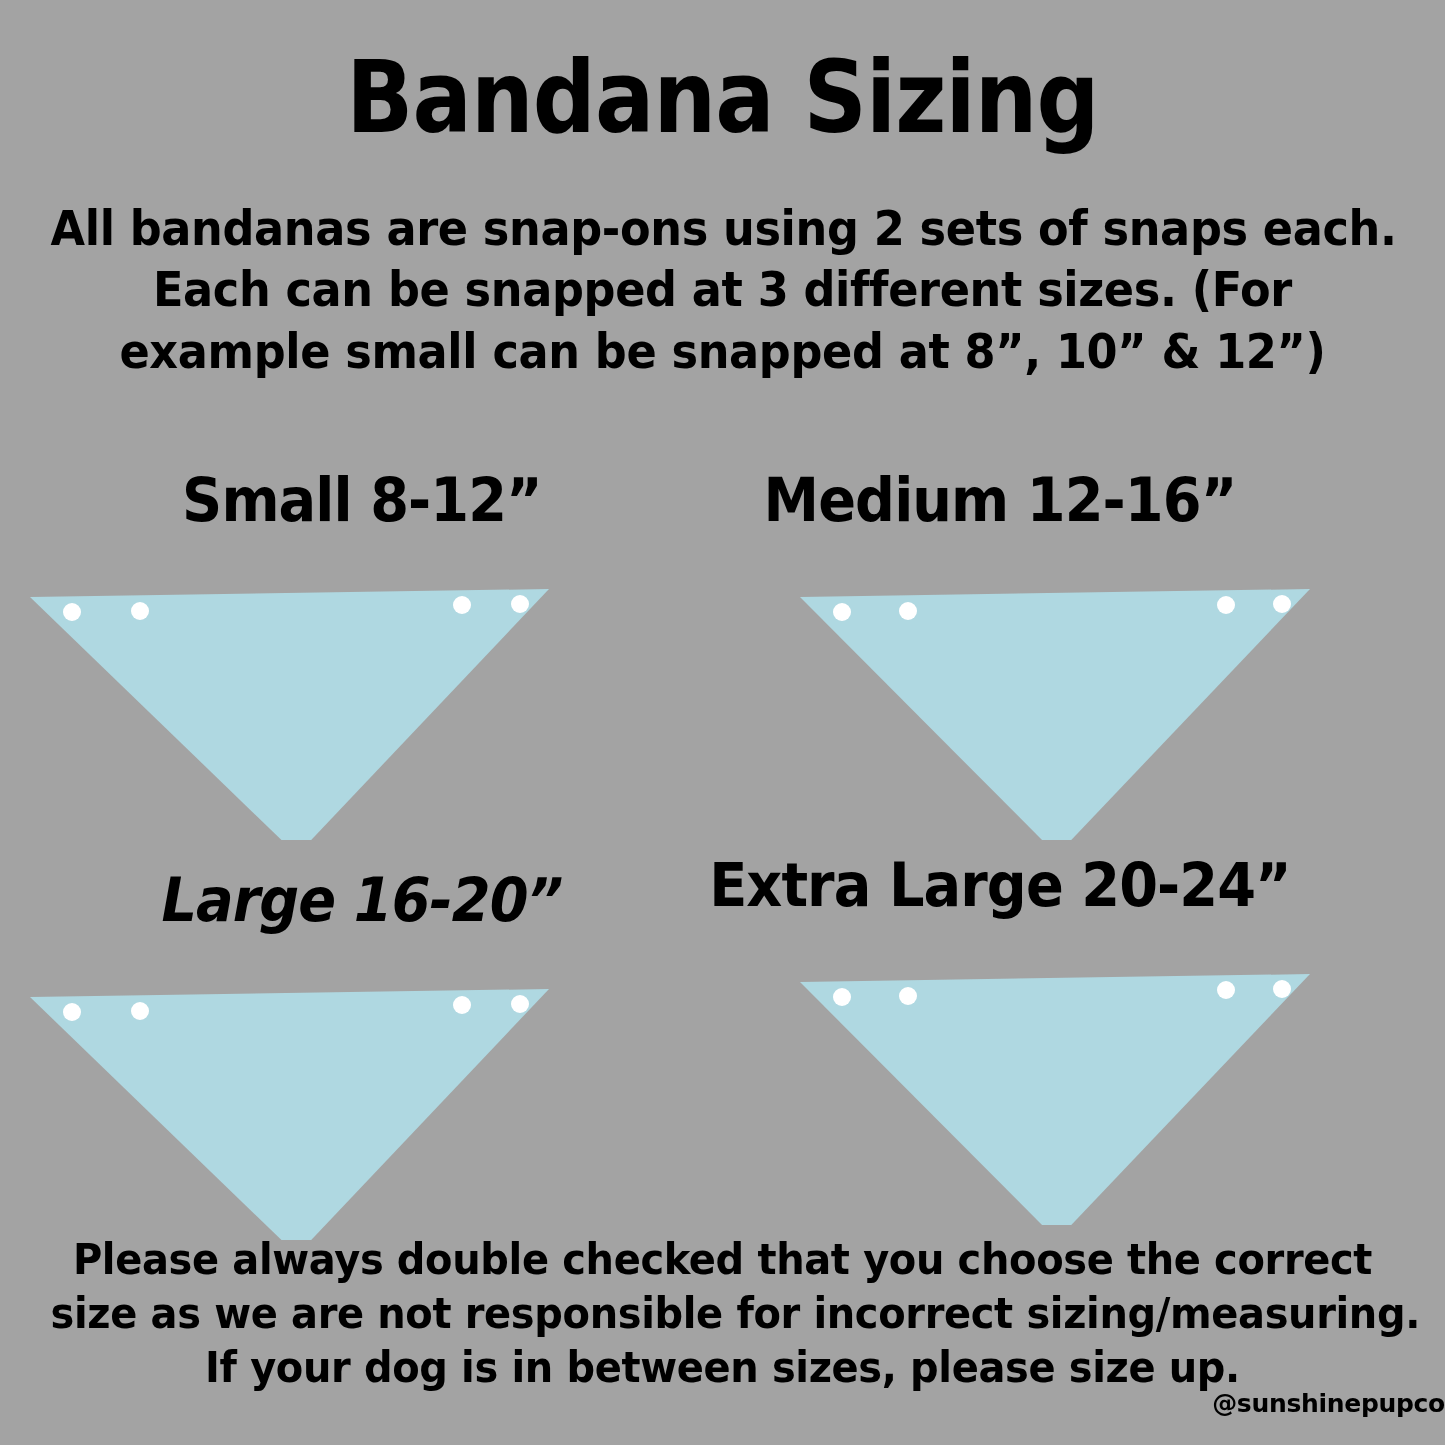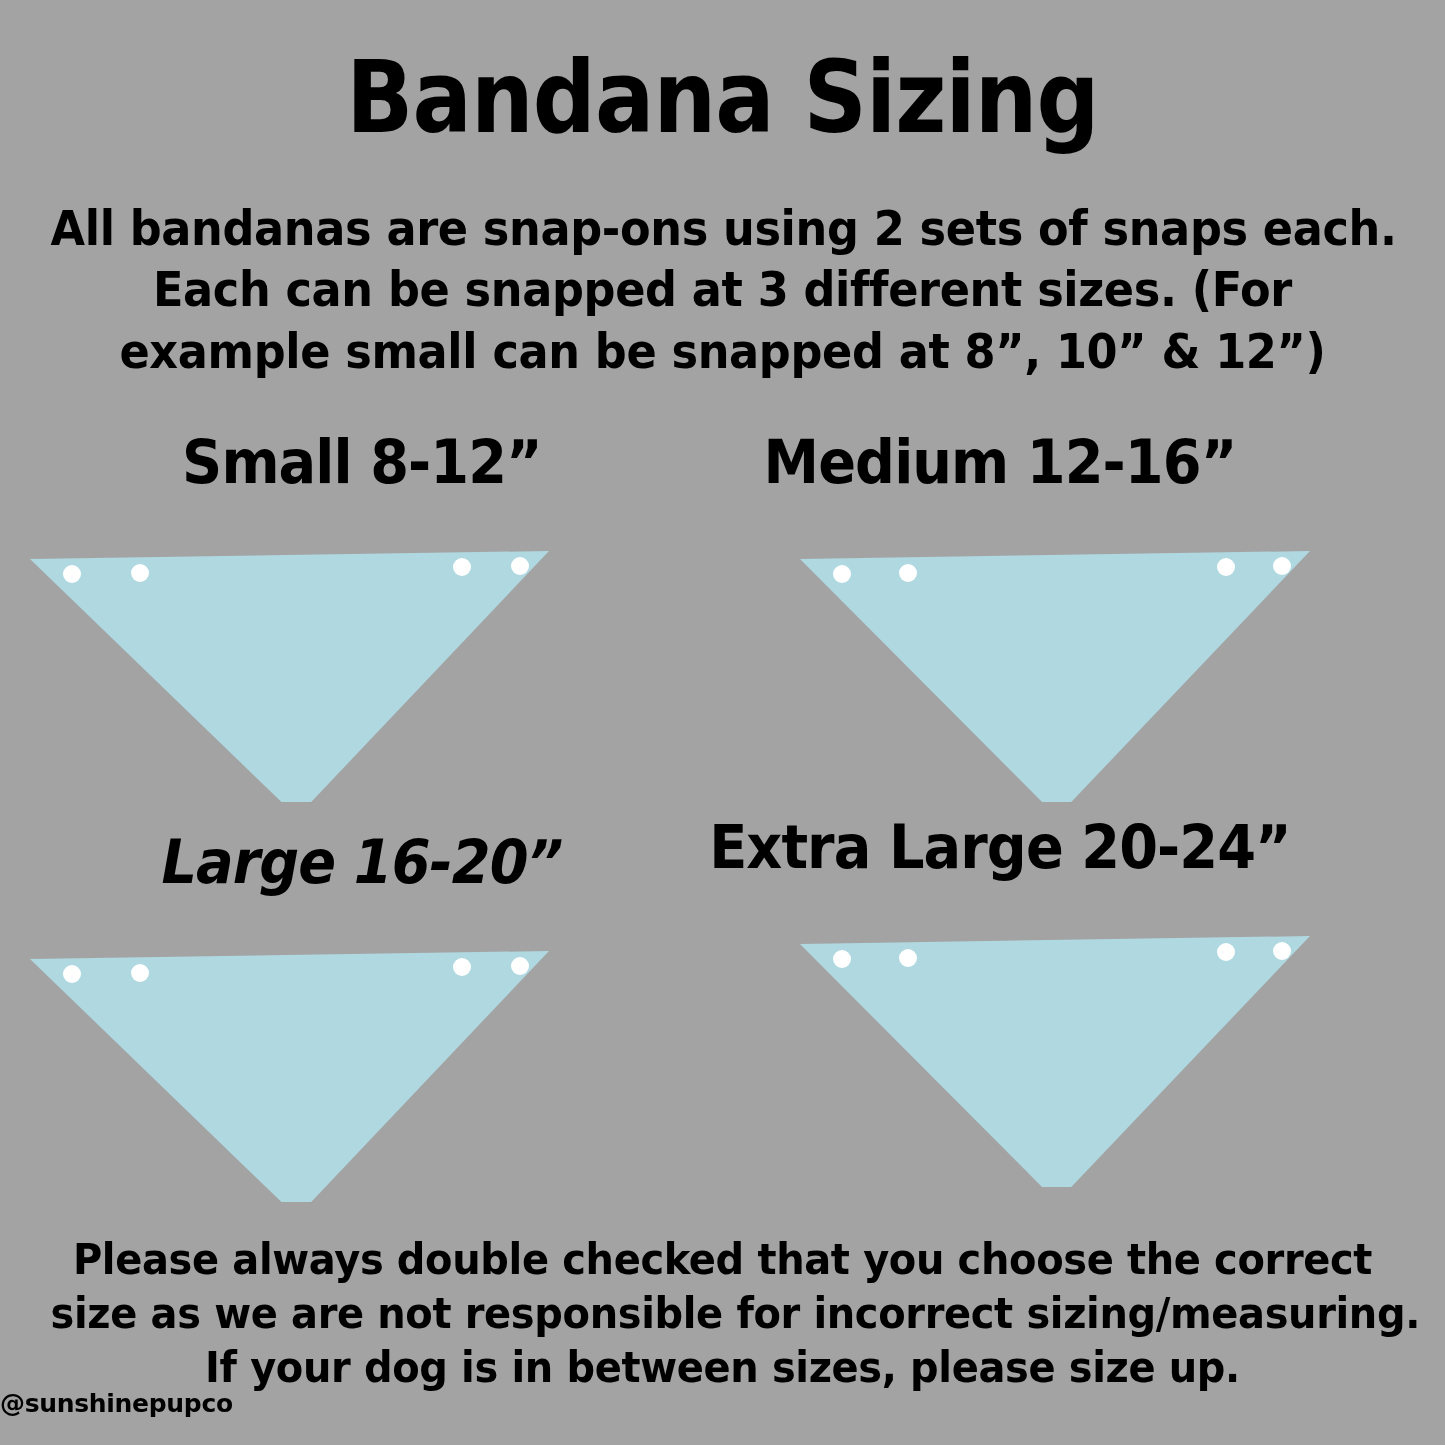--- a/index.html
+++ b/index.html
@@ -63,20 +63,21 @@
     top: 432px;
     left: 0;
     width: 1445px;
     height: 780px;
   }
 
   .cell {
     position: absolute;
     width: 700px;
     height: 390px;
+    margin-top: 38px;
   }
   .cell.c-small  { left: 12px;  top: 0px; }
   .cell.c-medium { left: 650px; top: 0px; }
   .cell.c-large  { left: 12px;  top: 400px; font-style: italic; }
   .cell.c-xlarge { left: 650px; top: 385px; text-decoration: underline; }
 
   .size-label {
     position: absolute;
     top: 0;
     left: 0;
@@ -116,21 +117,21 @@
     transform: scaleX(0.93);
     transform-origin: 50% 0;
   }
   .disclaimer .ln { display: block; white-space: nowrap; }
 
   .handle {
     position: absolute;
     top: 1389px;
     left: 0;
     width: 1445px;
-    text-align: left;
+    text-align: right;
     font-family: "DejaVu Sans", sans-serif;
     font-weight: 700;
     font-size: 25px;
     letter-spacing: -0.3px;
   }
 </style>
 </head>
 <body>
 
 <div id="page">

